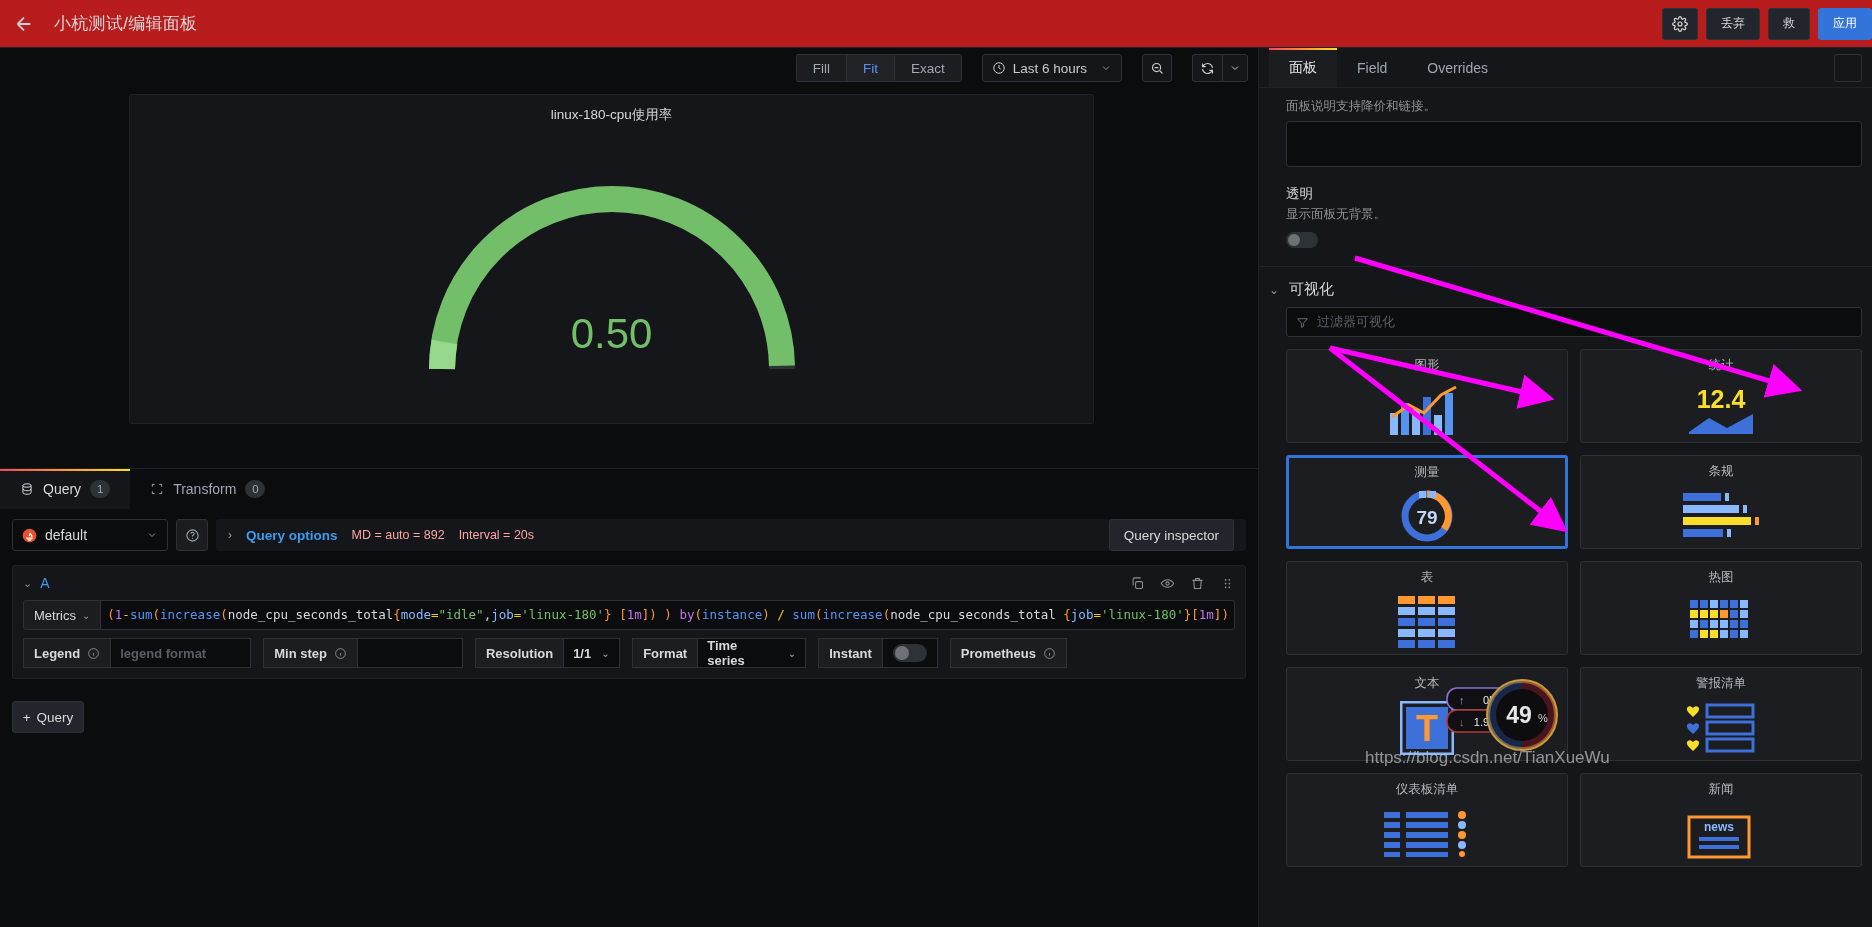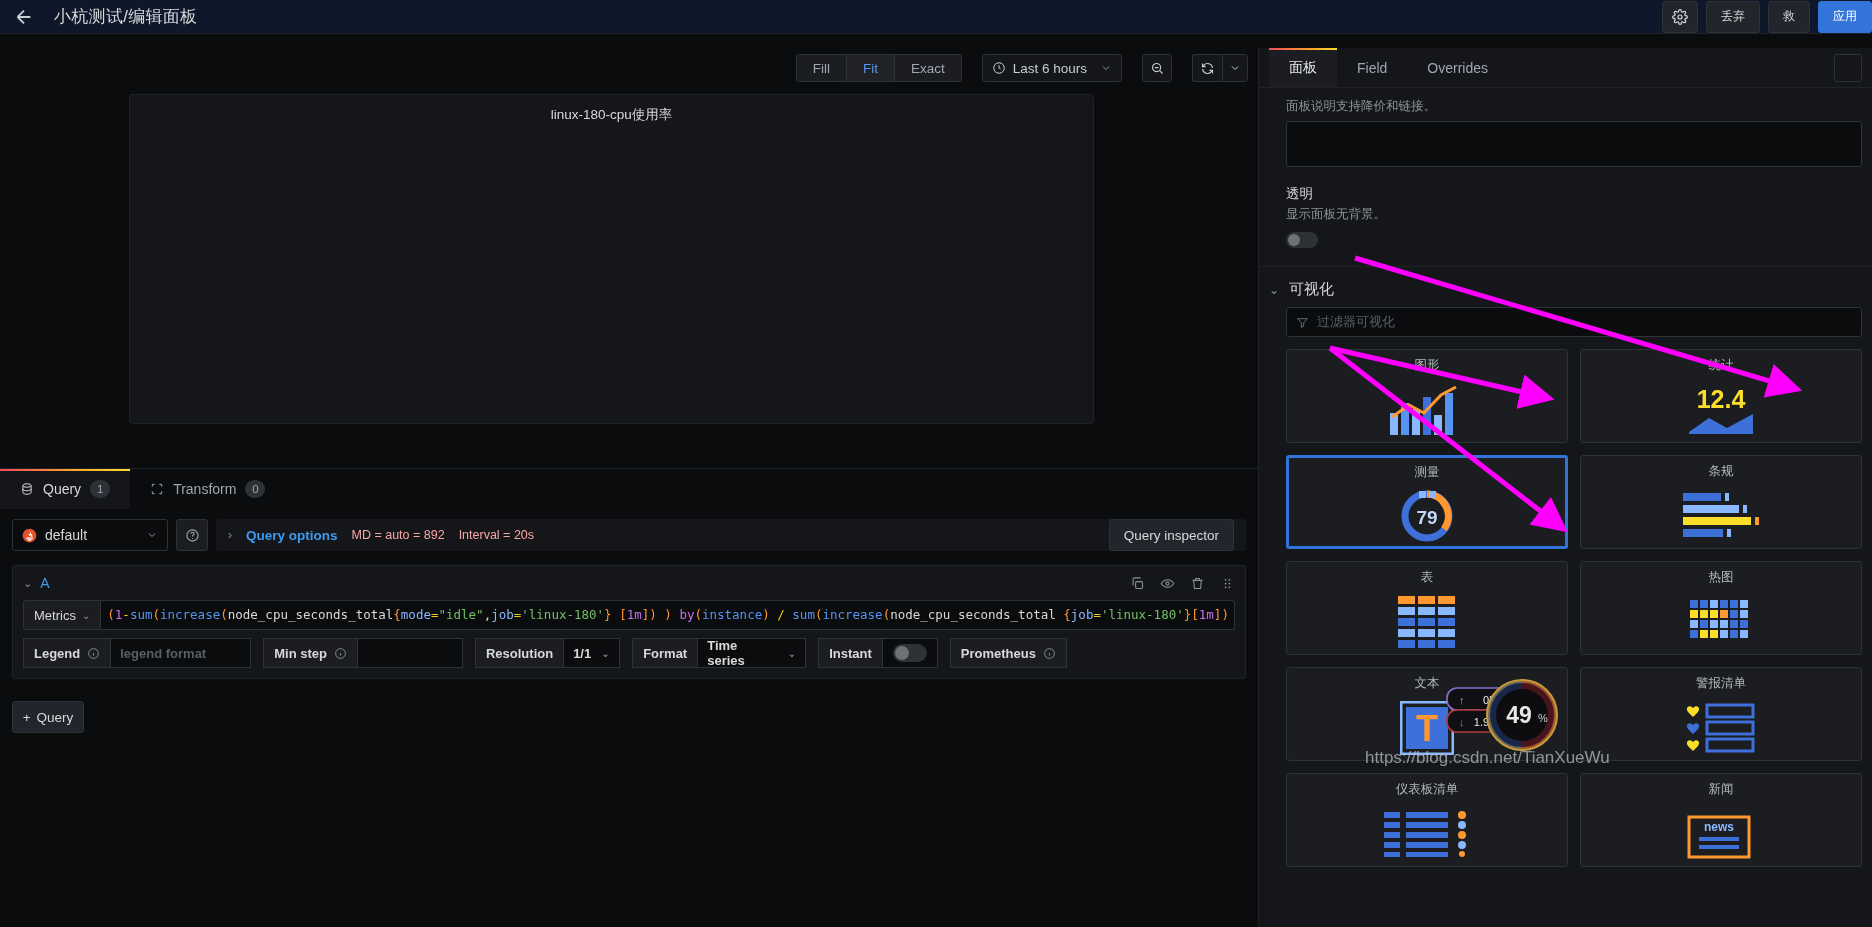--- a/index.html
+++ b/index.html
@@ -7,22 +7,22 @@
     width: 1872px; height: 927px;
     background: #0b0c0e;
     font-family: "Liberation Sans", "DejaVu Sans", sans-serif;
     color: #d8d9da;
     overflow: hidden;
   }
   .app { position: relative; width: 1872px; height: 927px; }
 
   
   .topnav {
-    position: absolute; left: 0; top: 0; width: 1872px; height: 34px;
-    background: #0f172a; display: flex; align-items: center;
+    position: absolute; left: 0; top: 0; width: 1872px; height: 48px;
+    background: #b91c1c; display: flex; align-items: center;
     border-bottom: 1px solid #202226;
   }
   .back-btn {
     width: 48px; height: 48px; display: flex; align-items: center; justify-content: center;
     color: #c7d0d9; cursor: pointer;
   }
   .back-btn svg { width: 22px; height: 22px; }
   .nav-title {
     font-size: 17px; color: #d8d9da; margin-left: 6px; letter-spacing: .3px;
   }
@@ -359,20 +359,28 @@
         <div class="tb-icon">
           <svg viewBox="0 0 24 24" fill="none" stroke="currentColor" stroke-width="2" style="width:12px;height:12px">
               <path d="M6 9l6 6 6-6"></path>
             </svg>
         </div>
       </div>
     </div>
 
     <div class="panel">
       <div class="panel-title">linux-180-cpu使用率</div>
+      <div class="gauge-wrap">
+        <svg class="gauge-svg" width="420" height="262" viewBox="0 0 420 262">
+          <path d="M 40 245 A 170 170 0 1 1 380 245" fill="none" stroke="#2c3235" stroke-width="26" stroke-linecap="butt"></path>
+          <path d="M 40 245 A 170 170 0 1 1 380 245" fill="none" stroke="#73bf69" stroke-width="26" stroke-linecap="butt" pathLength="100" stroke-dasharray="99.4 100" stroke-dashoffset="0"></path>
+          <path d="M 40 245 A 170 170 0 0 1 42.5 218" fill="none" stroke="#96d98d" stroke-width="26"></path>
+        </svg>
+        <div class="gauge-value">0.50</div>
+      </div>
     </div>
 
     <div class="qsection">
       <div class="qtabs">
         <div class="qtab active">
           <svg viewBox="0 0 24 24" fill="none" stroke="currentColor" stroke-width="1.7">
             <ellipse cx="12" cy="6" rx="7" ry="3"></ellipse>
               <path d="M5 6v12c0 1.7 3.1 3 7 3s7-1.3 7-3V6"></path>
               <path d="M5 12c0 1.7 3.1 3 7 3s7-1.3 7-3"></path>
           </svg>

